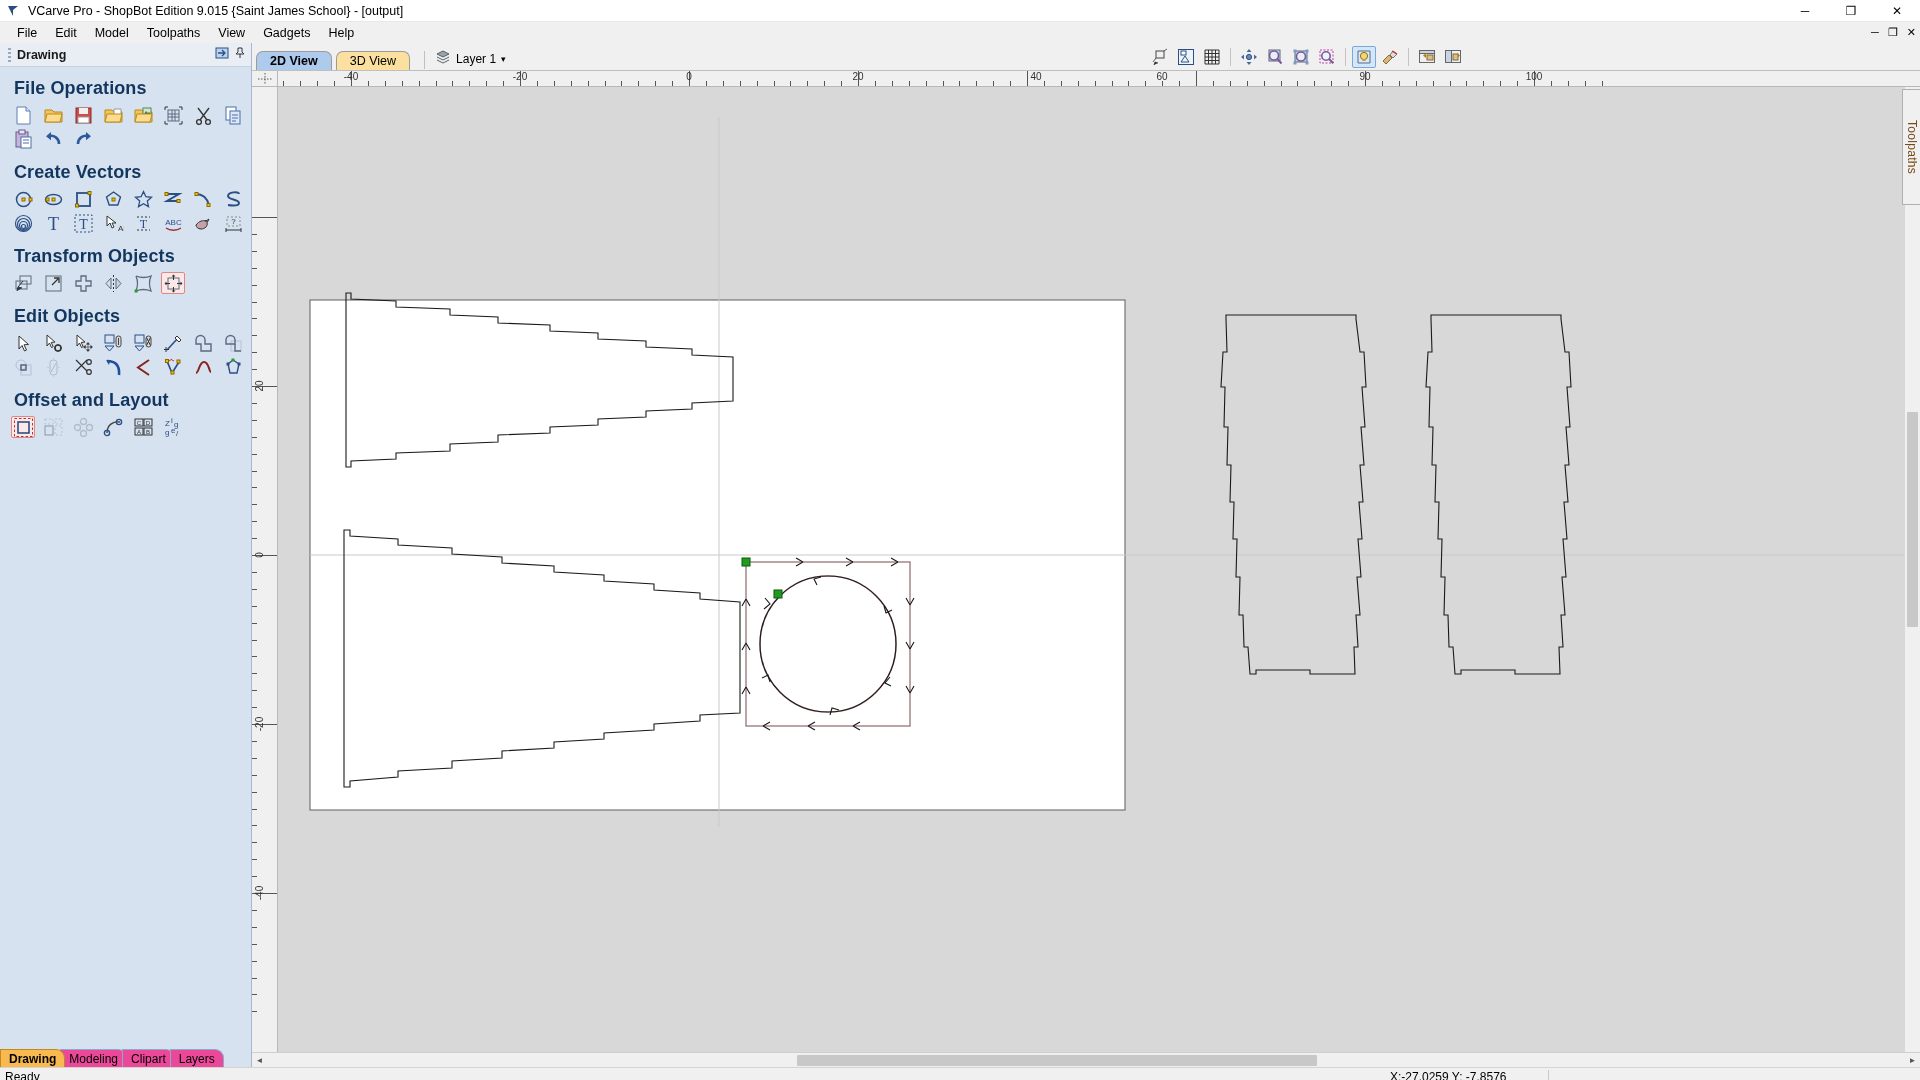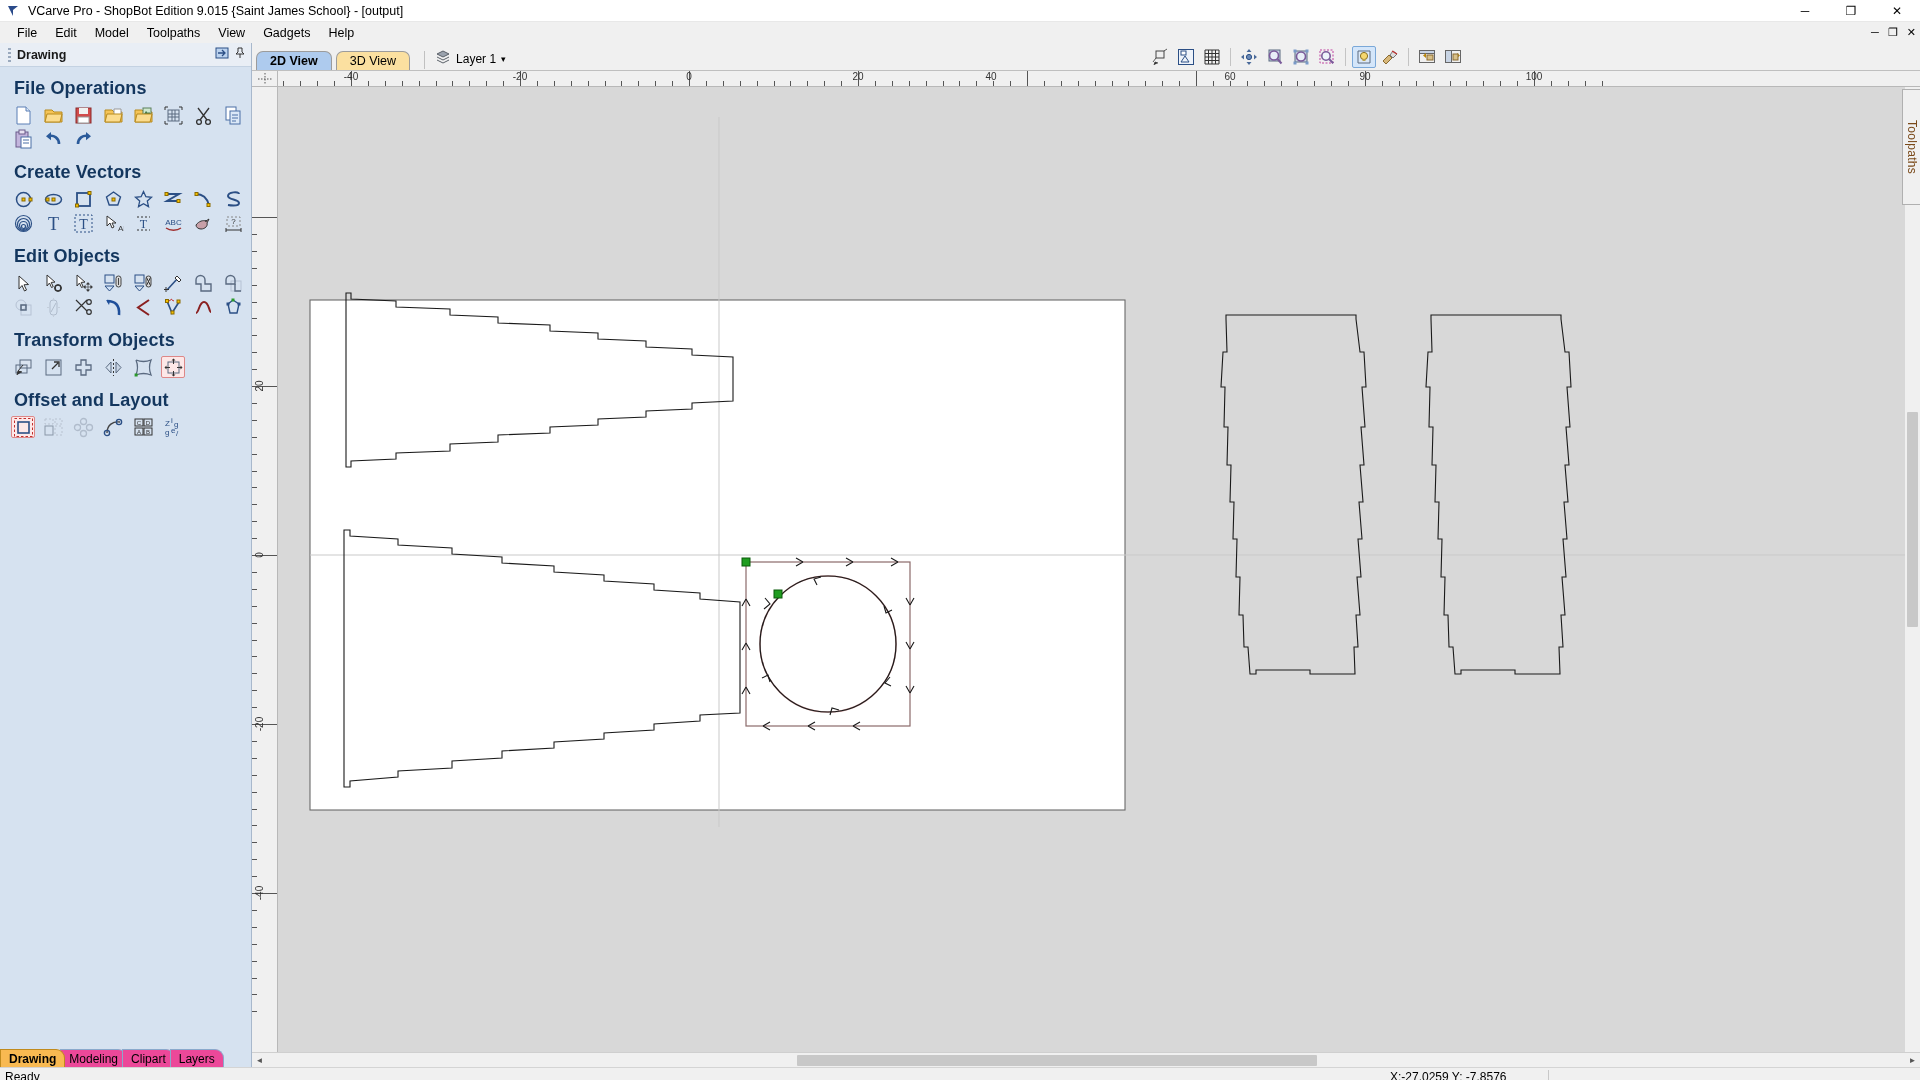--- a/index.html
+++ b/index.html
@@ -414,20 +414,64 @@
             <svg width="21" height="21" viewBox="0 0 21 21">
               <rect x="4" y="4" width="13" height="9" fill="none" stroke="#888" stroke-dasharray="2 2"></rect>
               <text x="10.5" y="11" font-size="8" fill="#333" text-anchor="middle">?</text>
               <path d="M3 17h15M3 15v4M18 15v4" stroke="#333"></path>
             </svg>
           </div>
       </div>
     </div>
 
     <div class="toolsection">
+      <div class="sec-title">Transform Objects</div>
+      <div class="icongrid">
+        <div class="tbtn">
+            <svg width="21" height="21" viewBox="0 0 21 21">
+              <rect x="7" y="3" width="11" height="8" fill="#dbe4f0" stroke="#5a6a80"></rect>
+              <rect x="3" y="8" width="11" height="8" fill="none" stroke="#5a6a80"></rect>
+              <path d="M10 8l-5 6M4 18l1-4 4 1" fill="#333" stroke="#333"></path>
+            </svg>
+          </div>
+        <div class="tbtn">
+            <svg width="21" height="21" viewBox="0 0 21 21">
+              <rect x="3" y="3" width="15" height="15" fill="none" stroke="#5a6a80"></rect>
+              <path d="M9 12l6-6M11 5h5v5" fill="none" stroke="#333" stroke-width="1.3"></path>
+            </svg>
+          </div>
+        <div class="tbtn">
+            <svg width="21" height="21" viewBox="0 0 21 21">
+              <path d="M8 3h5v5h5v5h-5v5H8v-5H3V8h5z" fill="none" stroke="#5a6a80" stroke-width="1.3"></path>
+            </svg>
+          </div>
+        <div class="tbtn">
+            <svg width="21" height="21" viewBox="0 0 21 21">
+              <path d="M10.5 2v17" stroke="#333" stroke-dasharray="2 2"></path>
+              <path d="M8 5L3 10.5 8 16z" fill="none" stroke="#5a6a80"></path>
+              <path d="M13 5l5 5.5-5 5.5z" fill="#c8d4e4" stroke="#5a6a80"></path>
+            </svg>
+          </div>
+        <div class="tbtn">
+            <svg width="21" height="21" viewBox="0 0 21 21">
+              <path d="M3 3Q10.5 6 18 3Q15 10.5 18 18Q10.5 15 3 18Q6 10.5 3 3" fill="none" stroke="#5a6a80" stroke-width="1.3"></path>
+              <rect x="1.6" y="16.5" width="3" height="3" fill="#2a9a2a"></rect>
+            </svg>
+          </div>
+        <div class="tbtn sel">
+            <svg width="21" height="21" viewBox="0 0 21 21">
+              <rect x="5" y="5" width="11" height="11" fill="none" stroke="#5a6a80"></rect>
+              <path d="M10.5 2v5M10.5 14v5M2 10.5h5M14 10.5h5" stroke="#333"></path>
+              <path d="M10.5 1.5l-2 2h4zM10.5 19.5l-2-2h4zM1.5 10.5l2-2v4zM19.5 10.5l-2-2v4z" fill="#333"></path>
+            </svg>
+          </div>
+      </div>
+    </div>
+
+    <div class="toolsection">
       <div class="sec-title">Edit Objects</div>
       <div class="icongrid">
         <div class="tbtn">
             <svg width="21" height="21" viewBox="0 0 21 21">
               <path d="M6 3l0 13 3-3.5 2.5 5.5 2-1-2.5-5.2 4.5-.3z" fill="#fff" stroke="#333"></path>
             </svg>
           </div>
         <div class="tbtn">
             <svg width="21" height="21" viewBox="0 0 21 21">
               <path d="M4 2l0 11 2.5-3 2 4.5 1.7-.8-2-4.3 3.8-.3z" fill="#fff" stroke="#333"></path>
@@ -523,64 +567,20 @@
             <svg width="21" height="21" viewBox="0 0 21 21">
               <path d="M3 16C6 16 6 5 11 5s5 10 7 10" fill="none" stroke="#8a2020" stroke-width="2"></path>
             </svg>
           </div>
         <div class="tbtn">
             <svg width="21" height="21" viewBox="0 0 21 21">
               <path d="M5 7l5-4 6 4-2 9H7z" fill="none" stroke="#2b4f85" stroke-width="1.4"></path>
               <rect x="8.5" y="1.5" width="3" height="3" fill="#2a9a2a"></rect>
               <rect x="3.5" y="5.5" width="3" height="3" fill="#2b4f85"></rect>
               <rect x="14.5" y="5.5" width="3" height="3" fill="#2b4f85"></rect>
-            </svg>
-          </div>
-      </div>
-    </div>
-
-    <div class="toolsection">
-      <div class="sec-title">Transform Objects</div>
-      <div class="icongrid">
-        <div class="tbtn">
-            <svg width="21" height="21" viewBox="0 0 21 21">
-              <rect x="7" y="3" width="11" height="8" fill="#dbe4f0" stroke="#5a6a80"></rect>
-              <rect x="3" y="8" width="11" height="8" fill="none" stroke="#5a6a80"></rect>
-              <path d="M10 8l-5 6M4 18l1-4 4 1" fill="#333" stroke="#333"></path>
-            </svg>
-          </div>
-        <div class="tbtn">
-            <svg width="21" height="21" viewBox="0 0 21 21">
-              <rect x="3" y="3" width="15" height="15" fill="none" stroke="#5a6a80"></rect>
-              <path d="M9 12l6-6M11 5h5v5" fill="none" stroke="#333" stroke-width="1.3"></path>
-            </svg>
-          </div>
-        <div class="tbtn">
-            <svg width="21" height="21" viewBox="0 0 21 21">
-              <path d="M8 3h5v5h5v5h-5v5H8v-5H3V8h5z" fill="none" stroke="#5a6a80" stroke-width="1.3"></path>
-            </svg>
-          </div>
-        <div class="tbtn">
-            <svg width="21" height="21" viewBox="0 0 21 21">
-              <path d="M10.5 2v17" stroke="#333" stroke-dasharray="2 2"></path>
-              <path d="M8 5L3 10.5 8 16z" fill="none" stroke="#5a6a80"></path>
-              <path d="M13 5l5 5.5-5 5.5z" fill="#c8d4e4" stroke="#5a6a80"></path>
-            </svg>
-          </div>
-        <div class="tbtn">
-            <svg width="21" height="21" viewBox="0 0 21 21">
-              <path d="M3 3Q10.5 6 18 3Q15 10.5 18 18Q10.5 15 3 18Q6 10.5 3 3" fill="none" stroke="#5a6a80" stroke-width="1.3"></path>
-              <rect x="1.6" y="16.5" width="3" height="3" fill="#2a9a2a"></rect>
-            </svg>
-          </div>
-        <div class="tbtn sel">
-            <svg width="21" height="21" viewBox="0 0 21 21">
-              <rect x="5" y="5" width="11" height="11" fill="none" stroke="#5a6a80"></rect>
-              <path d="M10.5 2v5M10.5 14v5M2 10.5h5M14 10.5h5" stroke="#333"></path>
-              <path d="M10.5 1.5l-2 2h4zM10.5 19.5l-2-2h4zM1.5 10.5l2-2v4zM19.5 10.5l-2-2v4z" fill="#333"></path>
             </svg>
           </div>
       </div>
     </div>
 
     <div class="toolsection">
       <div class="sec-title">Offset and Layout</div>
       <div class="icongrid">
         <div class="tbtn sel">
             <svg width="21" height="21" viewBox="0 0 21 21">
@@ -839,22 +839,22 @@
           <div class="tick" style="left: 1239.1px; height: 5px;"></div>
           <div class="tick" style="left: 1256px; height: 16px;"></div>
           <div class="tick" style="left: 1272.9px; height: 5px;"></div>
           <div class="tick" style="left: 1289.8px; height: 5px;"></div>
           <div class="tick" style="left: 1306.7px; height: 5px;"></div>
           <div class="tick" style="left: 1323.6px; height: 5px;"></div>
           <div class="lab" style="left: 73px;">-40</div>
           <div class="lab" style="left: 242px;">-20</div>
           <div class="lab" style="left: 411px;">0</div>
           <div class="lab" style="left: 580px;">20</div>
-          <div class="lab" style="left: 713px;">40</div>
-          <div class="lab" style="left: 952px;">60</div>
+          <div class="lab" style="left: 758px;">40</div>
+          <div class="lab" style="left: 884px;">60</div>
           <div class="lab" style="left: 1087px;">90</div>
           <div class="lab" style="left: 1256px;">100</div>
         </div>
     </div>
 
     <div id="body-row">
       <div id="vruler">
           <div class="tick" style="top: 924.3px; width: 5px;"></div>
           <div class="tick" style="top: 907.4px; width: 5px;"></div>
           <div class="tick" style="top: 890.5px; width: 5px;"></div>

